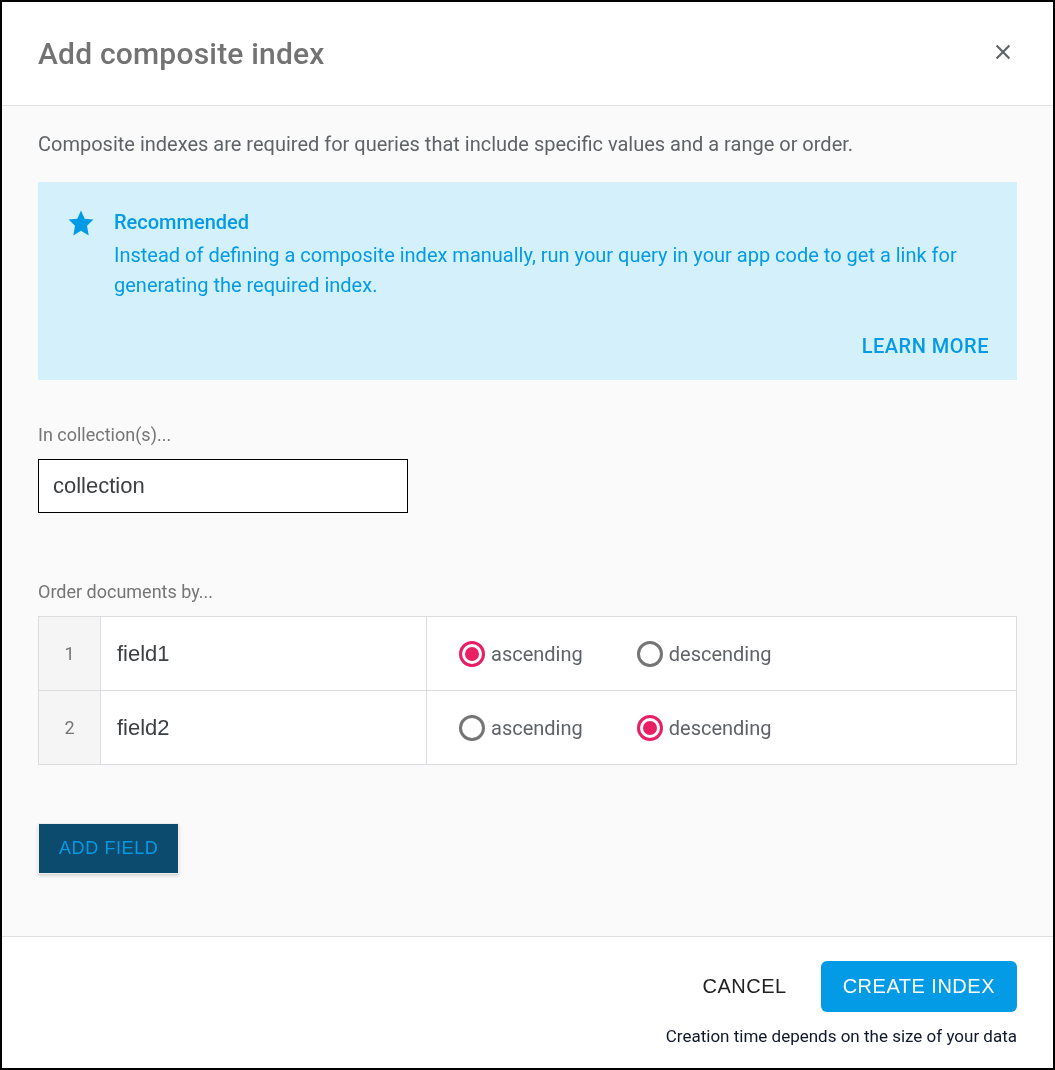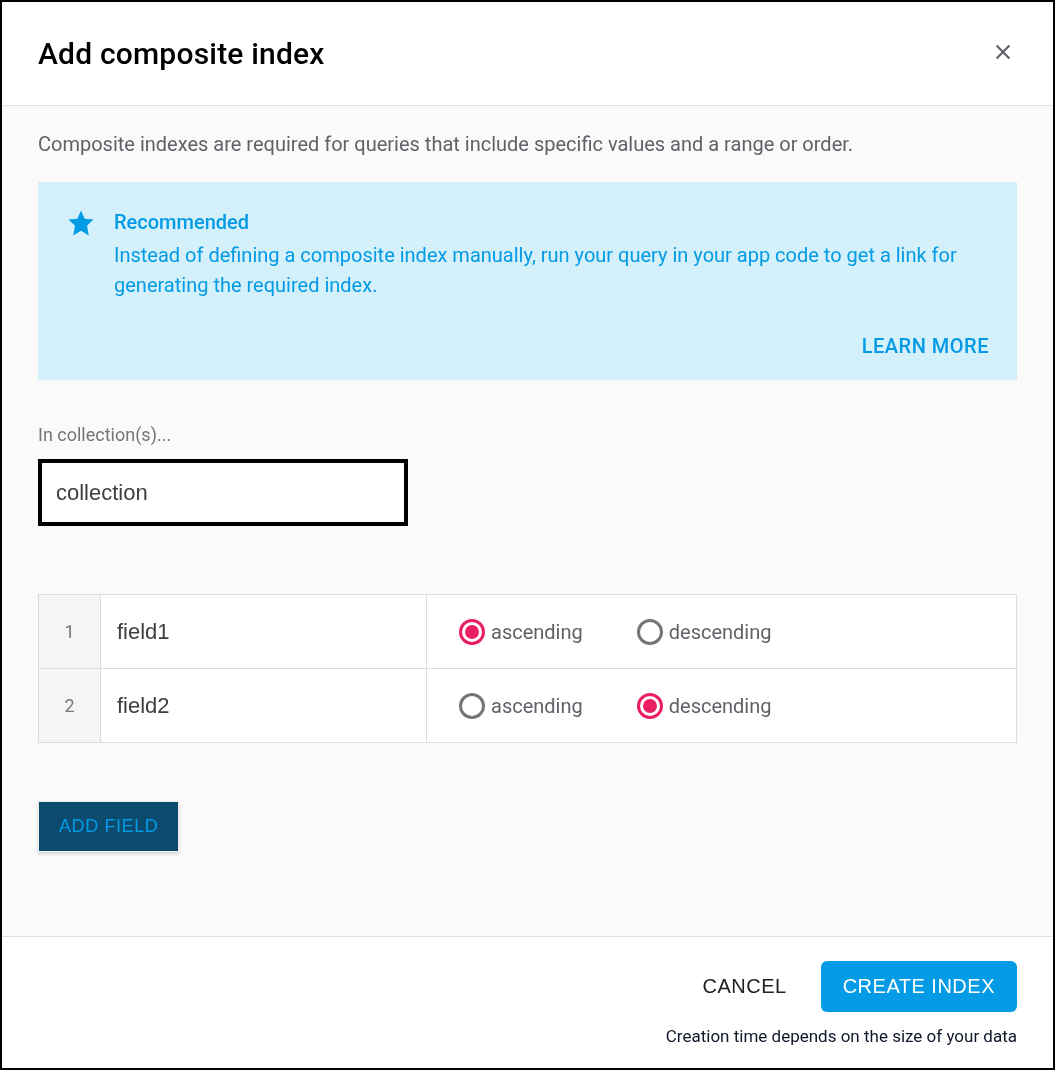--- a/index.html
+++ b/index.html
@@ -22,21 +22,21 @@
       display: flex;
       align-items: center;
       justify-content: space-between;
       padding: 34px 36px 34px 36px;
       border-bottom: 1px solid #e0e0e0;
       background: #fff;
     }
     .header h1 {
       font-size: 30px;
       font-weight: 500;
-      color: #000000;
+      color: #737373;
       letter-spacing: 0.2px;
     }
     .close-btn {
       width: 28px;
       height: 28px;
       color: #5f6368;
       cursor: pointer;
       display: flex;
       align-items: center;
       justify-content: center;
@@ -93,22 +93,22 @@
       letter-spacing: 0.5px;
       cursor: pointer;
     }
     .field-label {
       font-size: 18px;
       color: #757575;
       margin-bottom: 14px;
     }
     .collection-input {
       width: 370px;
-      height: 67px;
-      border: 4px solid #000000;
+      height: 54px;
+      border: 1px solid #000000;
       padding: 0 14px;
       font-size: 22px;
       color: #3c4043;
       background: #fff;
       outline: none;
     }
     .order-section { margin-top: 68px; }
     .order-table {
       width: 100%;
       border-collapse: collapse;
@@ -272,20 +272,21 @@
         <span class="learn-more">LEARN MORE</span>
       </div>
     </div>
 
     <div>
       <div class="field-label">In collection(s)...</div>
       <input type="text" class="collection-input" value="collection" style="">
     </div>
 
     <div class="order-section">
+      <div class="field-label">Order documents by...</div>
       <table class="order-table">
         <tbody>
             <tr>
           <td class="row-num">1</td>
           <td class="field-cell">
             <input class="field-input" type="text" value="field1" style="">
           </td>
           <td class="radio-cell">
             <div class="radio-group">
               <div class="radio-option">

